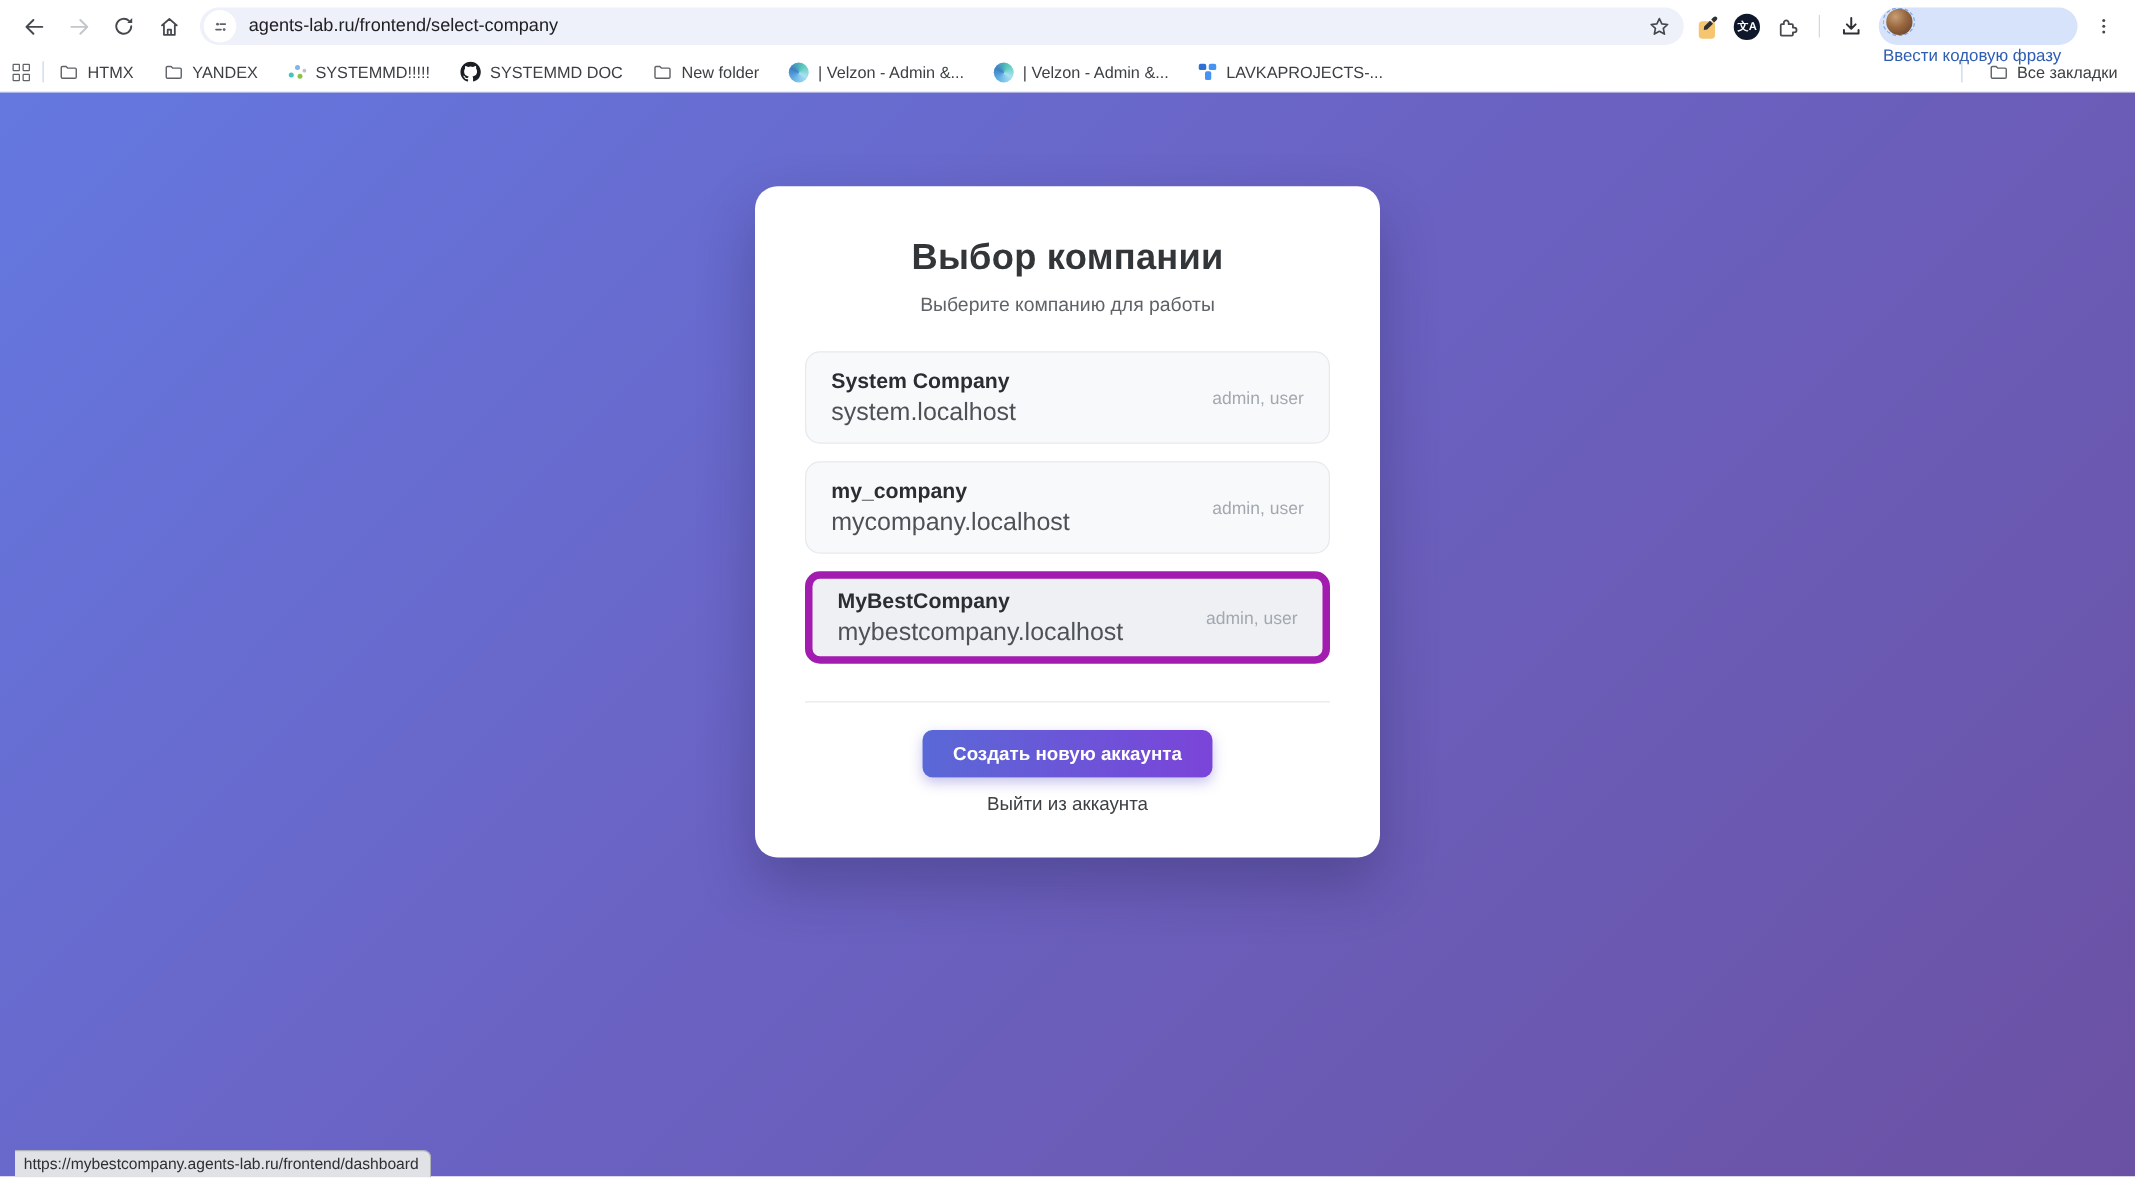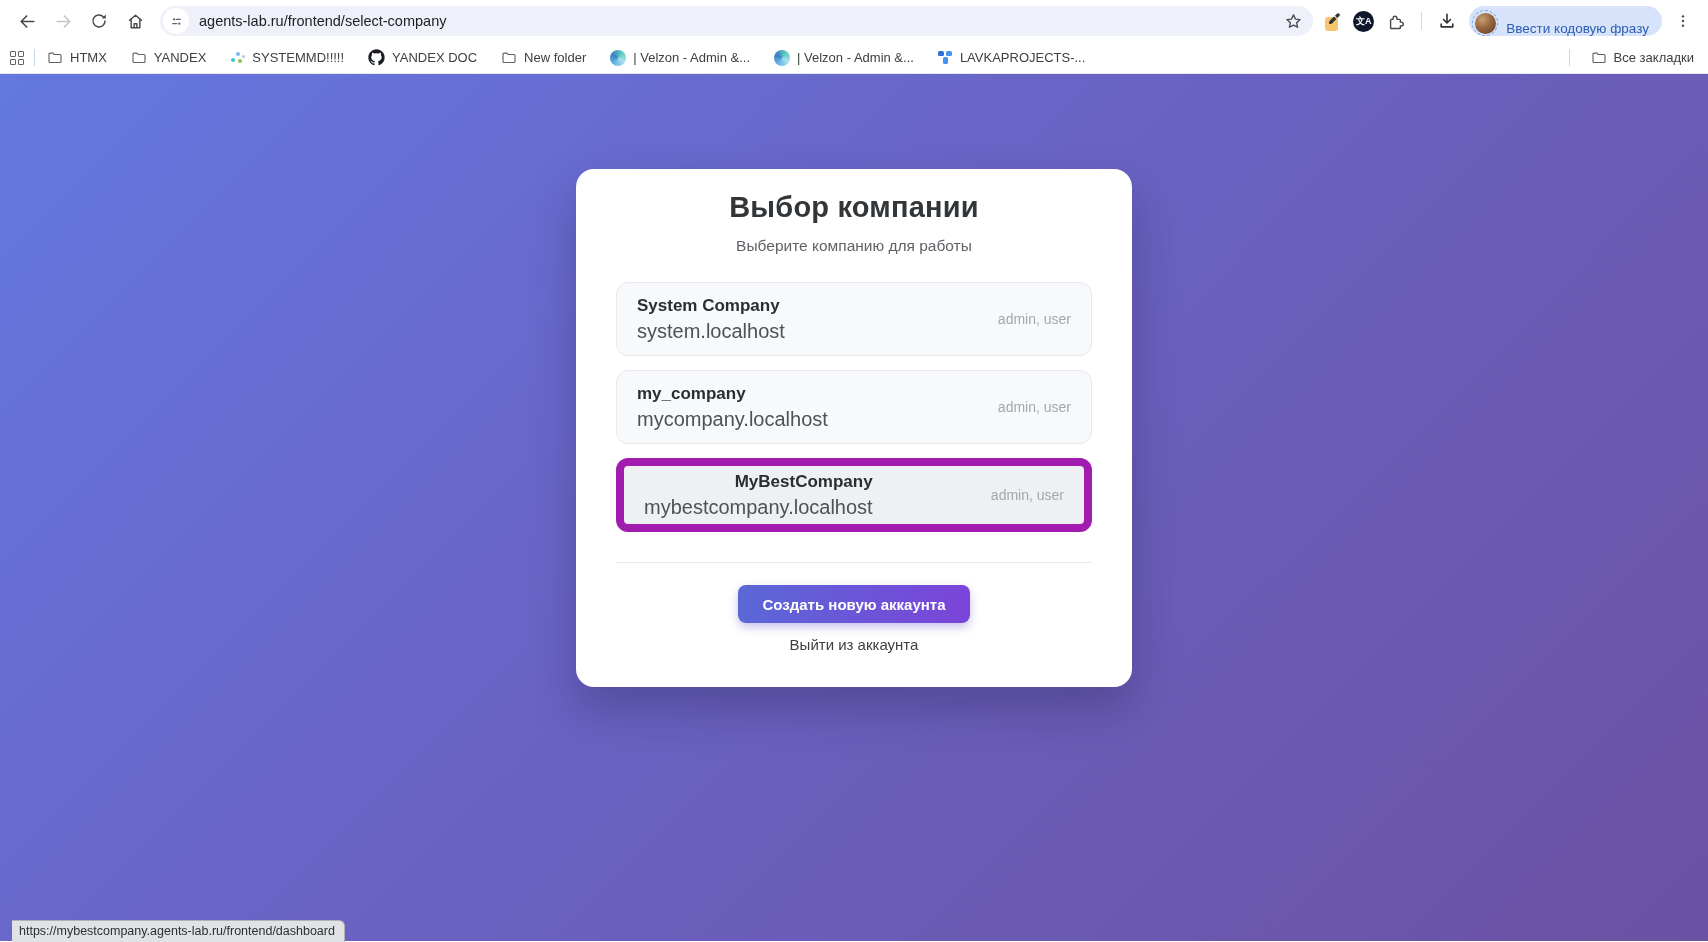--- a/index.html
+++ b/index.html
@@ -13,46 +13,46 @@
   .urlbar { flex:1 1 auto; height:30px; background:#eef1f9; border-radius:15px; display:flex; align-items:center; padding:0 10px 0 3px; margin:0 8px 0 6px; min-width:0; }
   .tune-circle { width:26px; height:26px; background:#fff; border-radius:50%; display:flex; align-items:center; justify-content:center; flex:0 0 auto; }
   .url-text { margin-left:10px; font-size:14.5px; color:#202124; white-space:nowrap; flex:1 1 auto; overflow:hidden; }
   .star-wrap { flex:0 0 auto; display:flex; align-items:center; }
   .right-cluster { display:flex; align-items:center; gap:8px; flex:0 0 auto; padding-right:2px; }
   .ext-dropper { width:22px; height:22px; position:relative; }
   .ext-dropper .swatch { position:absolute; left:2px; bottom:1px; width:13px; height:14px; background:#f5c570; border-radius:3px; }
   .ext-dropper .pipette { position:absolute; left:3px; top:1px; width:16px; height:16px; }
   .ext-translate { width:21px; height:21px; border-radius:50%; background:#0f172a; color:#fff; font-size:9px; display:flex; align-items:center; justify-content:center; font-weight:bold; }
   .vsep { width:1px; height:18px; background:#d4d8df; margin:0 3px; }
-  .profile-pill { height:30px; border-radius:15px; background:#d6e3fb; display:flex; align-items:flex-end; padding:0 13px 0 3px; gap:8px; }
+  .profile-pill { height:30px; border-radius:15px; background:#d6e3fb; display:flex; align-items:flex-start; padding:0 13px 0 3px; gap:8px;flex-direction:column; }
   .avatar-ring { width:26px; height:26px; border-radius:50%; border:1.5px dashed #7aa4e8; display:flex; align-items:center; justify-content:center; }
   .avatar { width:21px; height:21px; border-radius:50%; background:radial-gradient(circle at 35% 30%, #c99f74 0%, #96663f 45%, #5f3c26 100%); }
   .profile-label { font-size:13.5px; color:#2e5db3; white-space:nowrap; }
 
   
   .bookmarks { height:32px; background:#ffffff; border-bottom:1px solid #e7e8ec; display:flex; align-items:center; padding:0 14px 0 10px; font-size:13px; color:#3c4043; }
   .bm-item { display:flex; align-items:center; gap:7px; margin-right:24px; white-space:nowrap; cursor:default; }
   .bm-sep { width:1px; height:17px; background:#c9d6ee; margin:0 12px 0 4px; flex:0 0 auto; }
   .apps-grid { display:grid; grid-template-columns:6px 6px; grid-template-rows:6px 6px; gap:2px; }
   .apps-grid span { border:1.5px solid #5f6368; border-radius:1px; }
   .fav-dots { width:15px; height:15px; position:relative; }
   .fav-dots i { position:absolute; border-radius:50%; }
   .fav-velzon { width:16px; height:16px; border-radius:50%; background:conic-gradient(from 210deg,#6ab6e6,#3d7fc4,#57c9b9,#a9e1f0,#6ab6e6); }
   .fav-taiga { width:15px; height:15px; position:relative; }
   .fav-taiga i { position:absolute; background:#4493f5; border-radius:1.5px; }
   .bm-all { margin-left:auto; display:flex; align-items:center; gap:7px; }
 
   
   .stage { position:relative; height:867px; background:linear-gradient(135deg,#6478e0 0%, #6a63c4 45%, #6b51a3 100%); display:flex; justify-content:center; align-items:flex-start; }
-  .card { margin-top:95px; width:556px; background:#ffffff; border-radius:18px; box-shadow:0 22px 45px rgba(30,25,70,.30); padding:22px 40px 34px; text-align:center; }
+  .card { margin-top:75px; width:500px; background:#ffffff; border-radius:18px; box-shadow:0 22px 45px rgba(30,25,70,.30); padding:41px 40px 34px; text-align:center; }
   .card-title { font-size:29px; font-weight:bold; color:#333639; letter-spacing:.2px; }
   .card-subtitle { margin-top:13px; font-size:15.5px; color:#5f6368; }
   .company-list { margin-top:27px; text-align:left; }
   .company-row { height:74px; background:#f8f9fa; border:1px solid #e6e9ee; border-radius:12px; margin-bottom:14px; display:flex; align-items:center; justify-content:space-between; padding:0 20px; cursor:pointer; }
-  .company-row.selected { background:#eef0f3; border:8px solid #a21caf;text-align:right; }
+  .company-row.selected { background:#eef0f3; border:6px solid #a21caf; }
   .company-name { font-size:17px; font-weight:bold; color:#2a2d31; }
   .company-domain { margin-top:4px; font-size:20px; color:#4e5257; }
   .company-roles { font-size:14px; color:#a3a8b0; }
   .divider { height:1px; background:#e7e9ed; margin-top:30px; }
   .create-btn { margin-top:22px; display:inline-block; border:none; height:38px; padding:0 24px; border-radius:8px; background:linear-gradient(90deg,#5a68d6 0%, #7b44d9 100%); color:#fff; font-size:15px; font-weight:bold; font-family:"Liberation Sans", sans-serif; cursor:pointer; box-shadow:0 4px 10px rgba(90,80,200,.35); }
   .logout-link { margin-top:13px; font-size:15px; color:#3d4045; cursor:pointer; }
 
   
   .status-tip { position:absolute; left:12px; bottom:0; background:#e0e2e6; border:1px solid #aeb2b8; border-left:none; border-bottom:none; border-top-right-radius:6px; font-size:12.5px; color:#2d2f33; padding:3px 9px 4px 7px; white-space:nowrap; }
 </style>
@@ -169,21 +169,21 @@
       <i style="left:6px;top:2px;width:4px;height:4px;background:#7db5f0"></i>
       <i style="left:8px;top:9px;width:4px;height:4px;background:#8bc34a"></i>
       <i style="left:12px;top:5px;width:3px;height:3px;background:#b9c2cc"></i>
     </span>
     <span>SYSTEMMD!!!!!</span>
   </div>
   <div class="bm-item">
     <svg width="17" height="17" viewBox="0 0 24 24">
         <path d="M12 .5C5.65.5.5 5.65.5 12c0 5.08 3.29 9.39 7.86 10.91.58.11.79-.25.79-.56 0-.27-.01-1.17-.02-2.12-3.2.7-3.88-1.36-3.88-1.36-.52-1.33-1.28-1.69-1.28-1.69-1.04-.71.08-.7.08-.7 1.15.08 1.76 1.18 1.76 1.18 1.03 1.76 2.69 1.25 3.35.96.1-.75.4-1.25.72-1.54-2.55-.29-5.24-1.28-5.24-5.68 0-1.26.45-2.28 1.18-3.09-.12-.29-.51-1.46.11-3.05 0 0 .96-.31 3.15 1.18a10.9 10.9 0 0 1 5.74 0c2.19-1.49 3.15-1.18 3.15-1.18.62 1.59.23 2.76.11 3.05.73.81 1.18 1.83 1.18 3.09 0 4.41-2.69 5.38-5.25 5.67.41.35.77 1.04.77 2.1 0 1.52-.01 2.74-.01 3.11 0 .3.2.66.8.55A11.5 11.5 0 0 0 23.5 12C23.5 5.65 18.35.5 12 .5z" fill="#1b1f23"></path>
       </svg>
-    <span>YANDEX DOC</span>
+    <span>SYSTEMMD DOC</span>
   </div>
   <div class="bm-item">
     <svg width="16" height="16" viewBox="0 0 24 24">
         <path d="M3 6.2A1.5 1.5 0 0 1 4.5 4.7h4.2l2 2h8.8A1.5 1.5 0 0 1 21 8.2v9.1a1.5 1.5 0 0 1-1.5 1.5h-15A1.5 1.5 0 0 1 3 17.3z" fill="none" stroke="#5f6368" stroke-width="1.7"></path>
       </svg>
     <span>New folder</span>
   </div>
   <div class="bm-item">
     <span class="fav-velzon"></span>
     <span>| Velzon - Admin &amp;...</span>

